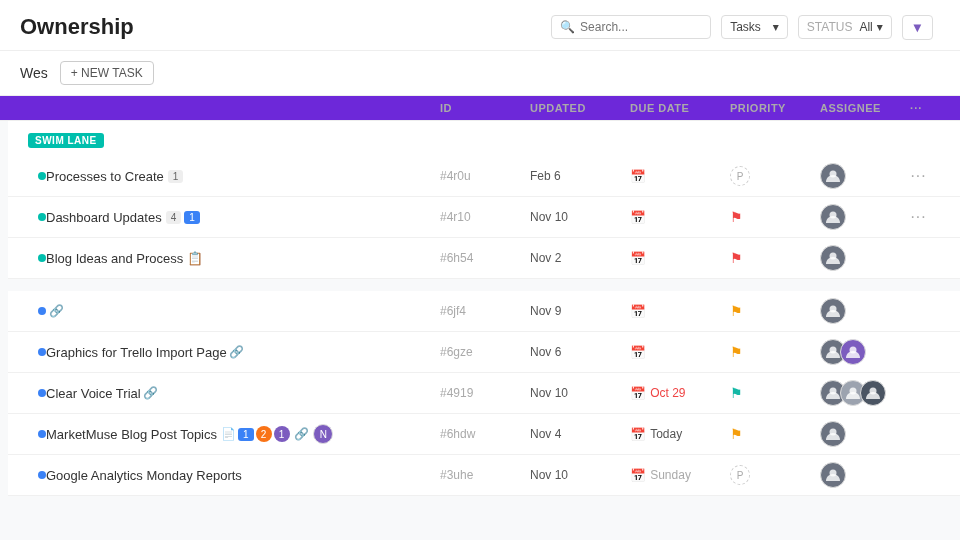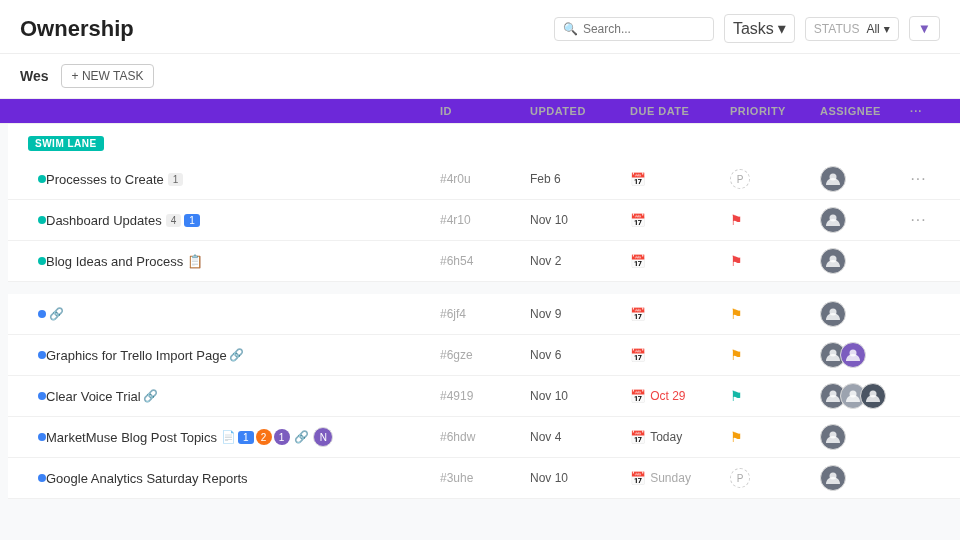--- a/index.html
+++ b/index.html
@@ -9,21 +9,21 @@
       color: #333;
       font-size: 13px;
       width: 960px;
       height: 540px;
       overflow: hidden;
     }
     .header {
       display: flex;
       align-items: center;
       justify-content: space-between;
-      padding: 14px 20px 10px 20px;
+      padding: 14px 27px 10px 20px;
       background: #fff;
       border-bottom: 1px solid #eee;
     }
     .header-title {
       font-size: 22px;
       font-weight: 600;
       color: #222;
     }
     .header-right {
       display: flex;
@@ -52,22 +52,22 @@
       font-size: 12px;
     }
     .tasks-dropdown {
       display: flex;
       align-items: center;
       border: 1px solid #ddd;
       border-radius: 4px;
       padding: 4px 8px;
       background: #fff;
       cursor: pointer;
-      gap: 4px;
-      font-size: 16px;
+      gap: 12px;
+      font-size: 12px;
       color: #444;
     }
     .status-filter {
       display: flex;
       align-items: center;
       border: 1px solid #ddd;
       border-radius: 4px;
       padding: 4px 8px;
       background: #fff;
       cursor: pointer;
@@ -85,21 +85,21 @@
     }
     .subheader {
       display: flex;
       align-items: center;
       padding: 10px 20px;
       background: #fff;
       border-bottom: 1px solid #eee;
       gap: 12px;
     }
     .user-label {
-      font-weight: 700;
+      font-weight: 400;
       font-size: 14px;
       color: #333;
     }
     .new-task-btn {
       border: 1px solid #ccc;
       border-radius: 4px;
       padding: 4px 10px;
       font-size: 12px;
       color: #555;
       background: #fff;
@@ -572,21 +572,21 @@
               <path d="M1 14c0-3.87 3.134-7 7-7s7 3.13 7 7" fill="#fff" opacity="0.8"></path>
             </svg>
         </div>
       </div>
       <span class="more-menu"></span>
     </div>
 
     <div class="task-row">
       <div class="task-name-cell">
         <span class="dot dot-blue"></span>
-        <span class="task-name">Google Analytics Saturday Reports</span>
+        <span class="task-name">Google Analytics Monday Reports</span>
       </div>
       <span class="id-cell">#3uhe</span>
       <span class="date-cell">Nov 10</span>
       <div class="due-date-cell">
         <span class="cal-icon">📅</span>
         <span>Sunday</span>
       </div>
       <div class="priority-cell">
         <span class="circle-priority">P</span>
       </div>

